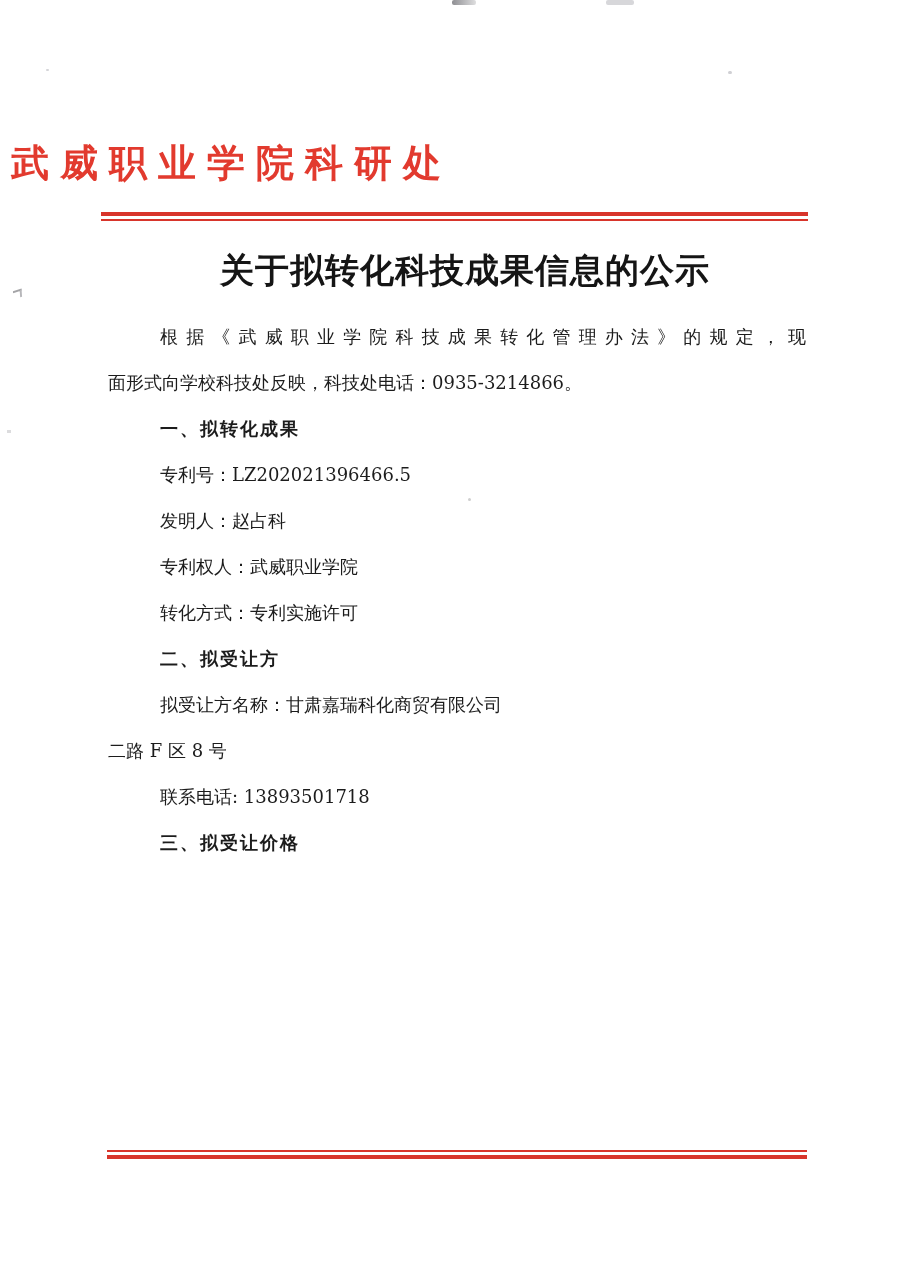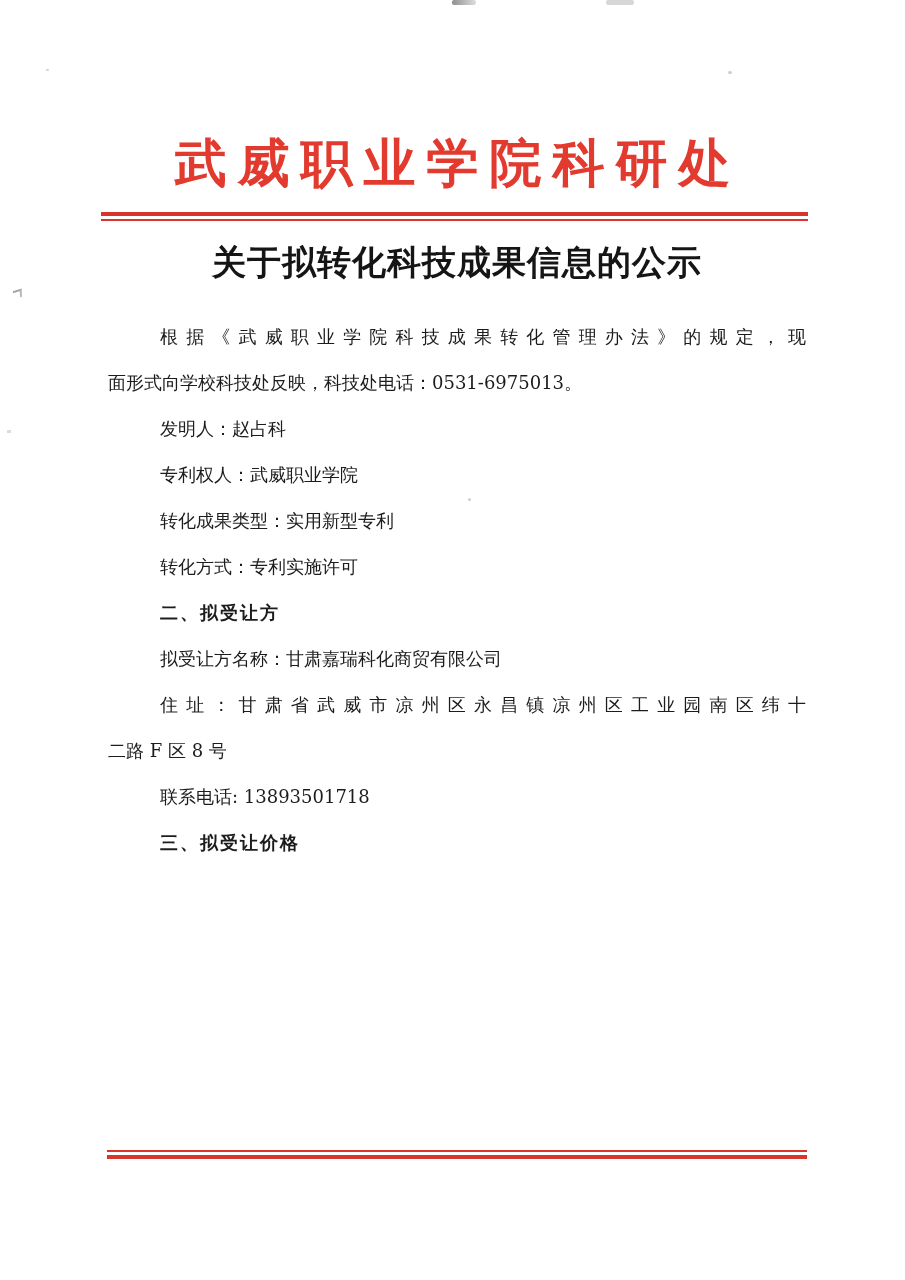--- a/index.html
+++ b/index.html
@@ -13,41 +13,40 @@
     color: #1c1c1c;
   }
 
   
   .red-title {
     position: absolute;
     top: 128px;
     left: 0;
     width: 905px;
     margin: 0;
-    text-align: center;
-    font-size: 52px;
+    font-size: 38px;
     line-height: 70px;
     font-weight: 700;
     letter-spacing: 11px;
     color: #e23a2e;
     text-indent: 11px; 
     white-space: nowrap;
   }
   .rule { position: absolute; background: #d8352b; }
   .rule-top-thick   { left: 101px; width: 707px; top: 212px; height: 4px; }
   .rule-top-thin    { left: 101px; width: 707px; top: 219px; height: 2px; }
   .rule-bottom-thin { left: 107px; width: 700px; top: 1150px; height: 2px; }
   .rule-bottom-thick{ left: 107px; width: 700px; top: 1155px; height: 4px; }
 
   .doc-title {
     position: absolute;
     top: 238px;
     left: 108px;
     width: 698px;
-    margin: 0;
+    margin: 8px;
     text-align: center;
     font-size: 34px;
     line-height: 48px;
     font-weight: 700;
     letter-spacing: 1px;
     color: #151515;
     white-space: nowrap;
   }
 
   
@@ -98,28 +97,28 @@
   <div class="d1"></div>
 
   <h1 class="red-title">武威职业学院科研处</h1>
   <div class="rule rule-top-thick"></div>
   <div class="rule rule-top-thin"></div>
 
   <h2 class="doc-title">关于拟转化科技成果信息的公示</h2>
 
   <main class="body-block">
     <div class="ln ind just">根据《武威职业学院科技成果转化管理办法》的规定，现</div>
-    <div class="ln">面形式向学校科技处反映，科技处电话：0531-6975013。</div>
+    <div class="ln">面形式向学校科技处反映，科技处电话：0935-3214866。</div>
+    <div class="ln ind hd">一、拟转化成果</div>
+    <div class="ln ind">专利号：LZ202021396466.5</div>
     <div class="ln ind">发明人：赵占科</div>
     <div class="ln ind">专利权人：武威职业学院</div>
-    <div class="ln ind">转化成果类型：实用新型专利</div>
     <div class="ln ind">转化方式：专利实施许可</div>
     <div class="ln ind hd">二、拟受让方</div>
     <div class="ln ind">拟受让方名称：甘肃嘉瑞科化商贸有限公司</div>
-    <div class="ln ind just">住址：甘肃省武威市凉州区永昌镇凉州区工业园南区纬十</div>
     <div class="ln">二路 F 区 8 号</div>
     <div class="ln ind">联系电话: 13893501718</div>
     <div class="ln ind hd">三、拟受让价格</div>
   </main>
 
   <div class="rule rule-bottom-thin"></div>
   <div class="rule rule-bottom-thick"></div>
 
 </div>
 

